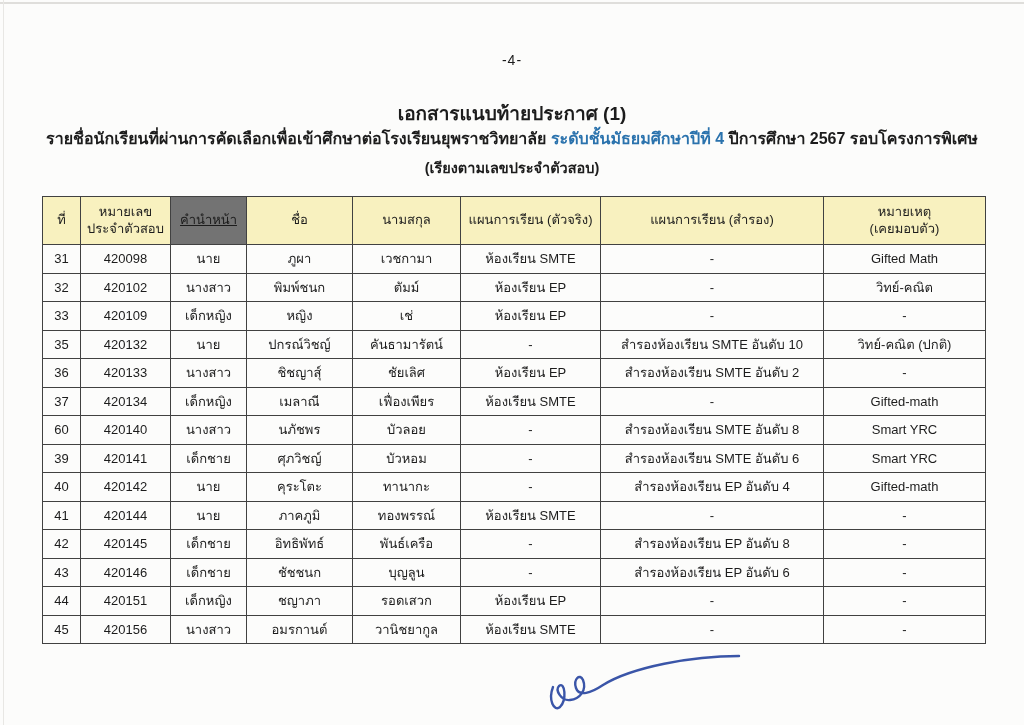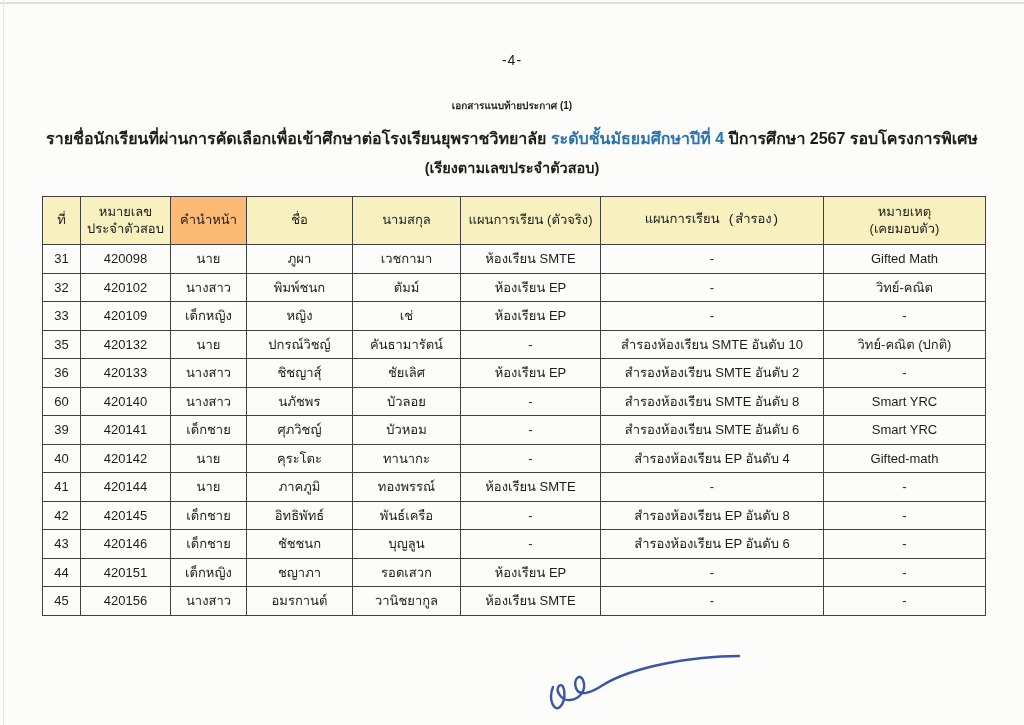--- a/index.html
+++ b/index.html
@@ -37,21 +37,21 @@
     width: 100%;
     text-align: center;
     font-size: 14px;
     letter-spacing: 1px;
   }
   .title-line1 {
     position: absolute;
     top: 98px; left: 0;
     width: 100%;
     text-align: center;
-    font-size: 10px;
+    font-size: 19px;
     font-weight: 600;
   }
   .title-line2 {
     position: absolute;
     top: 126px; left: 0;
     width: 100%;
     text-align: center;
     font-size: 16px;
     font-weight: 600;
     white-space: nowrap;
@@ -120,25 +120,25 @@
       <col style="width:108px">
         <col style="width:140px">
         <col style="width:223px">
         <col style="width:162px">
     </colgroup>
     <thead>
       <tr>
           <th style="background: rgb(248, 241, 191);">ที่</th>
           <th style="background: rgb(248, 241, 191);">หมายเลข
 ประจำตัวสอบ</th>
-          <th style="background: #fdba74;">คำนำหน้า</th>
+          <th style="background: #737373; text-decoration: underline;">คำนำหน้า</th>
           <th style="background: rgb(248, 241, 191); text-align: center;">ชื่อ</th>
           <th style="background: rgb(248, 241, 191);">นามสกุล</th>
           <th style="background: rgb(248, 241, 191);">แผนการเรียน (ตัวจริง)</th>
-          <th style="background: rgb(248, 241, 191); font-family: Liberation Mono, monospace;">แผนการเรียน (สำรอง)</th>
+          <th style="background: rgb(248, 241, 191);">แผนการเรียน (สำรอง)</th>
           <th style="background: rgb(248, 241, 191);">หมายเหตุ
 (เคยมอบตัว)</th>
         </tr>
     </thead>
     <tbody>
         <tr>
           <td>31</td>
           <td>420098</td>
           <td>นาย</td>
           <td>ภูผา</td>
@@ -181,20 +181,30 @@
           <td>36</td>
           <td>420133</td>
           <td>นางสาว</td>
           <td>ชิชญาสุ์</td>
           <td>ชัยเลิศ</td>
           <td>ห้องเรียน EP</td>
           <td>สำรองห้องเรียน SMTE อันดับ 2</td>
           <td>-</td>
         </tr>
         <tr>
+          <td>37</td>
+          <td>420134</td>
+          <td>เด็กหญิง</td>
+          <td>เมลาณี</td>
+          <td>เฟื่องเพียร</td>
+          <td>ห้องเรียน SMTE</td>
+          <td>-</td>
+          <td>Gifted-math</td>
+        </tr>
+        <tr>
           <td>60</td>
           <td>420140</td>
           <td>นางสาว</td>
           <td>นภัชพร</td>
           <td>บัวลอย</td>
           <td>-</td>
           <td>สำรองห้องเรียน SMTE อันดับ 8</td>
           <td>Smart YRC</td>
         </tr>
         <tr>

